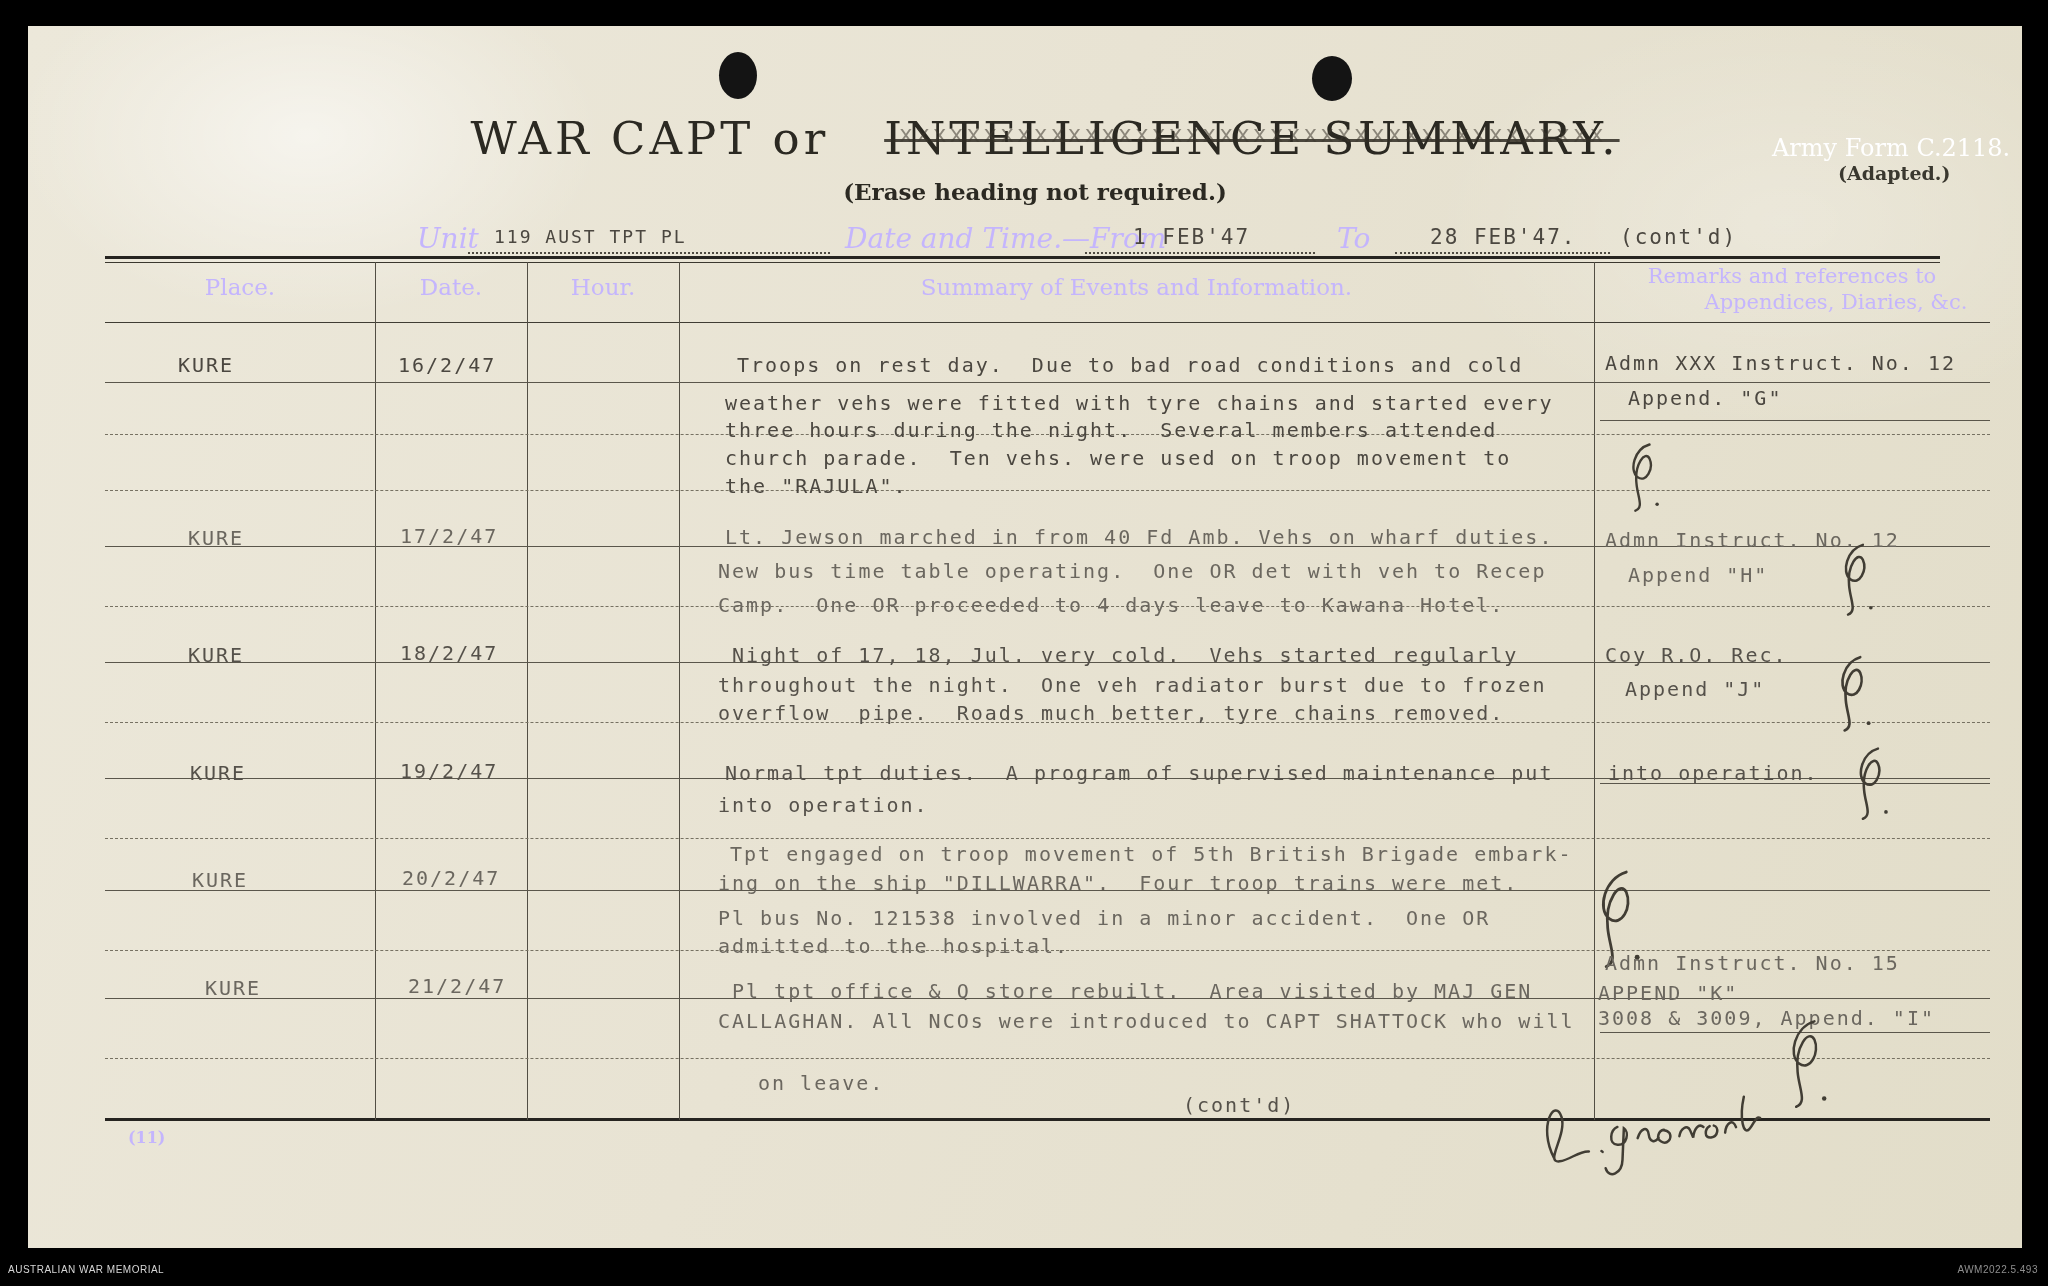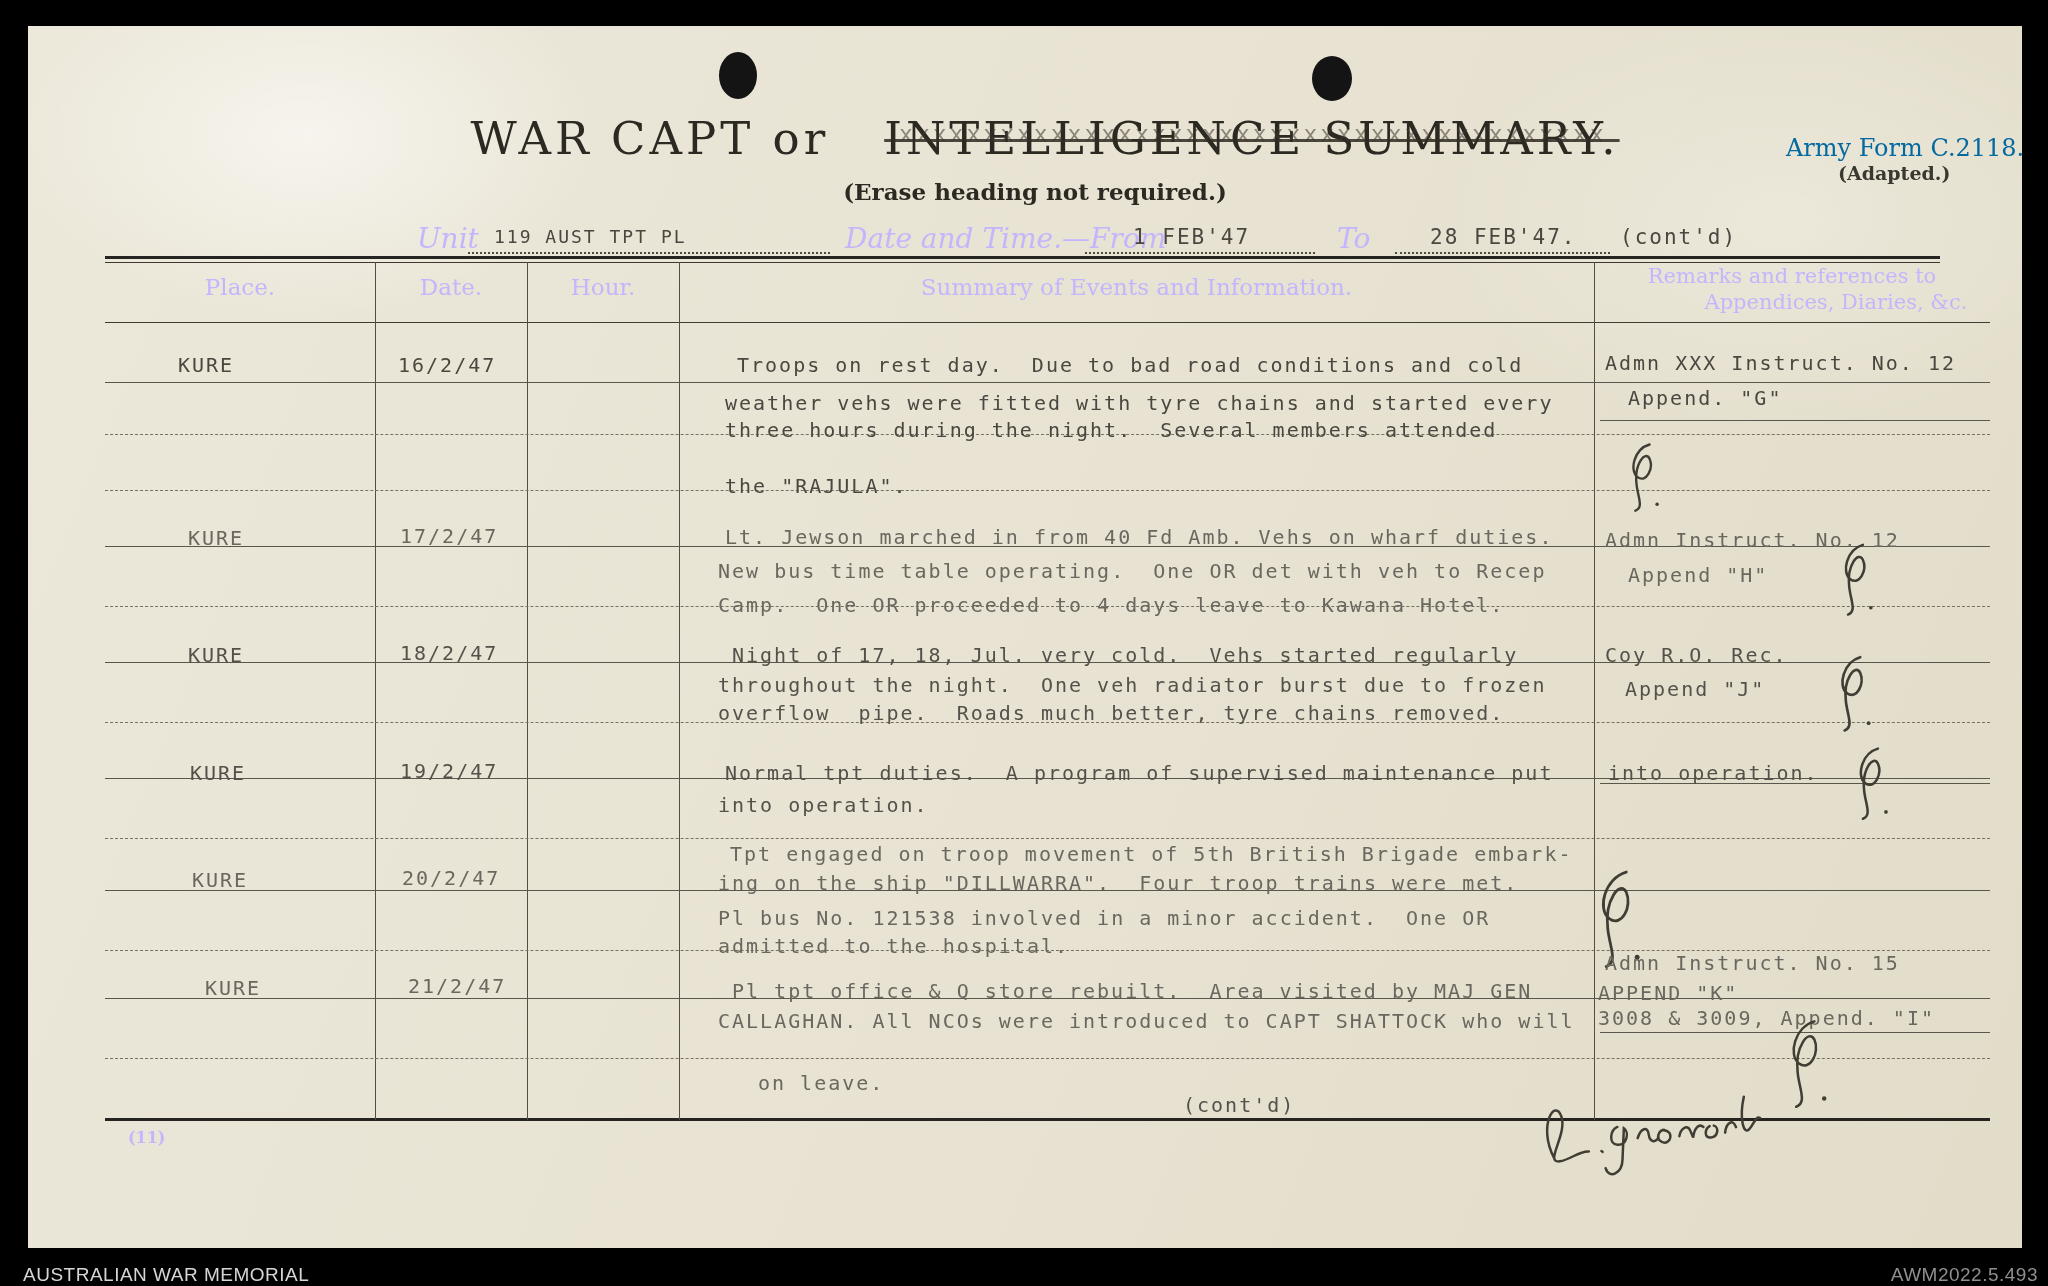--- a/index.html
+++ b/index.html
@@ -27,21 +27,21 @@
   .vline{position:absolute;width:0;border-left:1.5px solid #524e44;}
   .dotted-ul{position:absolute;height:0;border-top:2px dotted #4f4b42;}
   .struck{position:relative;display:inline-block;}
   .struck .main{text-decoration:line-through;text-decoration-thickness:2.5px;
                 text-decoration-color:rgba(47,43,35,.85);}
   .struck .xover{position:absolute;left:-6px;right:-8px;top:9px;font-family:"DejaVu Sans Mono",monospace;
                  font-size:23px;letter-spacing:3px;color:rgba(62,57,47,.55);overflow:hidden;
                  white-space:nowrap;pointer-events:none;}
   .ink{stroke:#413d34;fill:none;stroke-linecap:round;}
   .footer-text{position:absolute;font-family:"Liberation Sans","DejaVu Sans",sans-serif;
-               font-size:19px;letter-spacing:.5px;margin-left:15px;}
+               font-size:10px;letter-spacing:.5px;}
 </style>
 </head>
 <body>
 
 <div class="page">
 
   <div class="paper"></div>
 
   <div class="hole" style="left:719px;top:52px;width:38px;height:47px;"></div>
   <div class="hole" style="left:1312px;top:56px;width:40px;height:45px;"></div>
@@ -49,21 +49,21 @@
   <div class="serif center" style="left:40px;top:112px;width:2010px;font-size:45px;letter-spacing:4px;color:#2b2922;">
     <span>WAR  CAPT  or</span>
     <span>&nbsp;</span>
     <span class="struck">
       <span class="main">INTELLIGENCE  SUMMARY.</span>
       <span class="xover">xxxxxxxxxxxxxxxxxxxxxxxxxxxxxxxxxxxxxxxxxx</span>
     </span>
   </div>
   <div class="serif center" style="left:40px;top:178px;width:1990px;font-size:23px;font-weight:bold;color:#2b2922;">(Erase heading not required.)</div>
 
-  <div class="serif" style="left:1772px;top:134px;font-size:24px;color:#0369a1;margin-left:14px;">Army Form C.2118.</div>
+  <div class="serif" style="left:1772px;top:134px;font-size:24px;color:#ffffff;">Army Form C.2118.</div>
   <div class="serif" style="left:1838px;top:162px;font-size:19px;font-weight:bold;color:#3a382f;">(Adapted.)</div>
 
   <div class="serif ital" style="left:417px;top:222px;font-size:28px;">Unit</div>
   <div class="dotted-ul" style="left:468px;top:252px;width:362px;"></div>
   <div class="tw dark" style="left:494px;top:224px;font-size:18px;">119 AUST TPT PL</div>
 
   <div class="serif ital" style="left:845px;top:222px;font-size:28px;">Date and Time.—From</div>
   <div class="dotted-ul" style="left:1085px;top:252px;width:230px;"></div>
   <div class="tw dark" style="left:1133px;top:224px;font-size:21px;">1 FEB'47</div>
 
@@ -105,20 +105,21 @@
 
   <div class="rule solid" style="left:1600px;top:420px;width:390px;"></div>
   <div class="rule solid" style="left:1600px;top:783px;width:390px;"></div>
   <div class="rule solid" style="left:1600px;top:1032px;width:390px;"></div>
 
   <div class="tw dark" style="left:178px;top:352px;">KURE</div>
   <div class="tw dark" style="left:398px;top:352px;">16/2/47</div>
   <div class="tw dark" style="left:737px;top:352px;">Troops on rest day.  Due to bad road conditions and cold</div>
   <div class="tw dark" style="left:725px;top:390px;">weather vehs were fitted with tyre chains and started every</div>
   <div class="tw dark" style="left:725px;top:417px;">three hours during the night.  Several members attended</div>
+  <div class="tw dark" style="left:725px;top:445px;">church parade.  Ten vehs. were used on troop movement to</div>
   <div class="tw dark" style="left:725px;top:473px;">the "RAJULA".</div>
   <div class="tw dark" style="left:1605px;top:350px;">Admn XXX Instruct. No. 12</div>
   <div class="tw dark" style="left:1628px;top:385px;">Append. "G"</div>
   <svg class="abs" style="left:1620px;top:438px;" width="46" height="76" viewBox="0 0 40 70">
     <path class="ink" stroke-width="2.2" d="M26,6 C12,10 7,30 15,36 C23,42 30,28 26,19 C22,11 12,24 14,42 C15,54 21,64 13,67"></path>
     <circle cx="33" cy="61" r="1.6" fill="#413d34"></circle>
   </svg>
 
   <div class="tw faint" style="left:188px;top:525px;">KURE</div>
   <div class="tw faint" style="left:400px;top:523px;">17/2/47</div>

